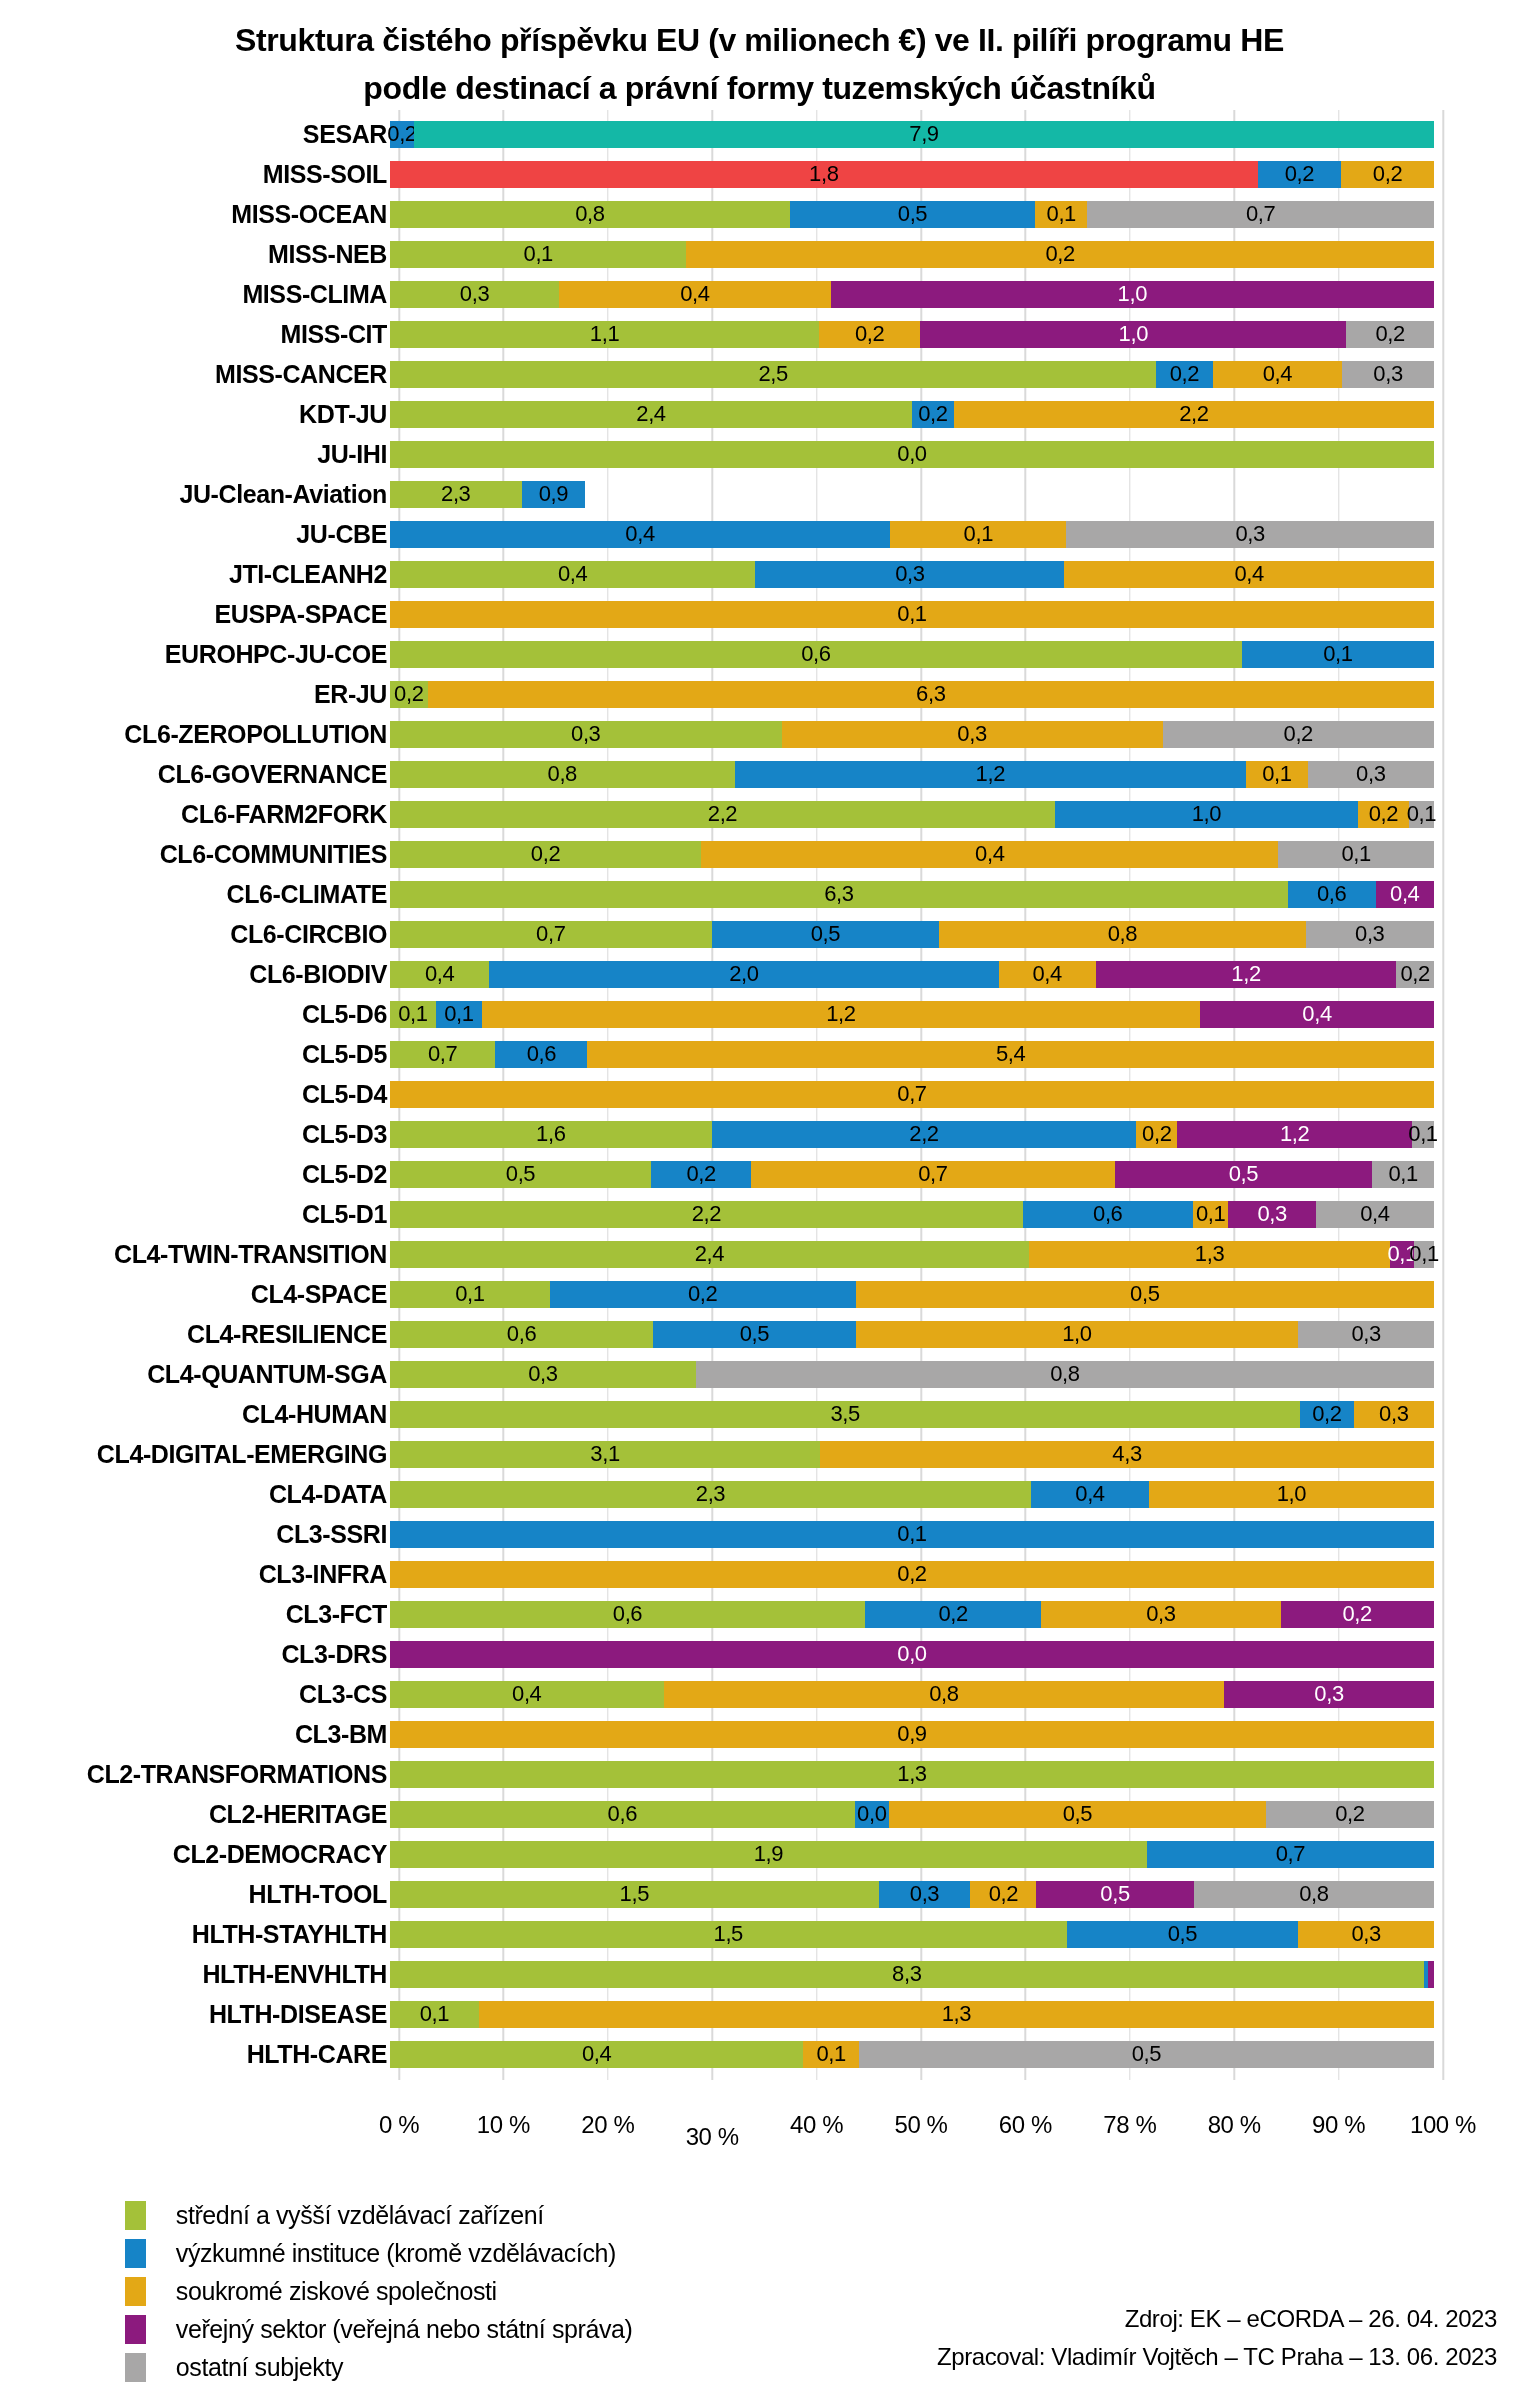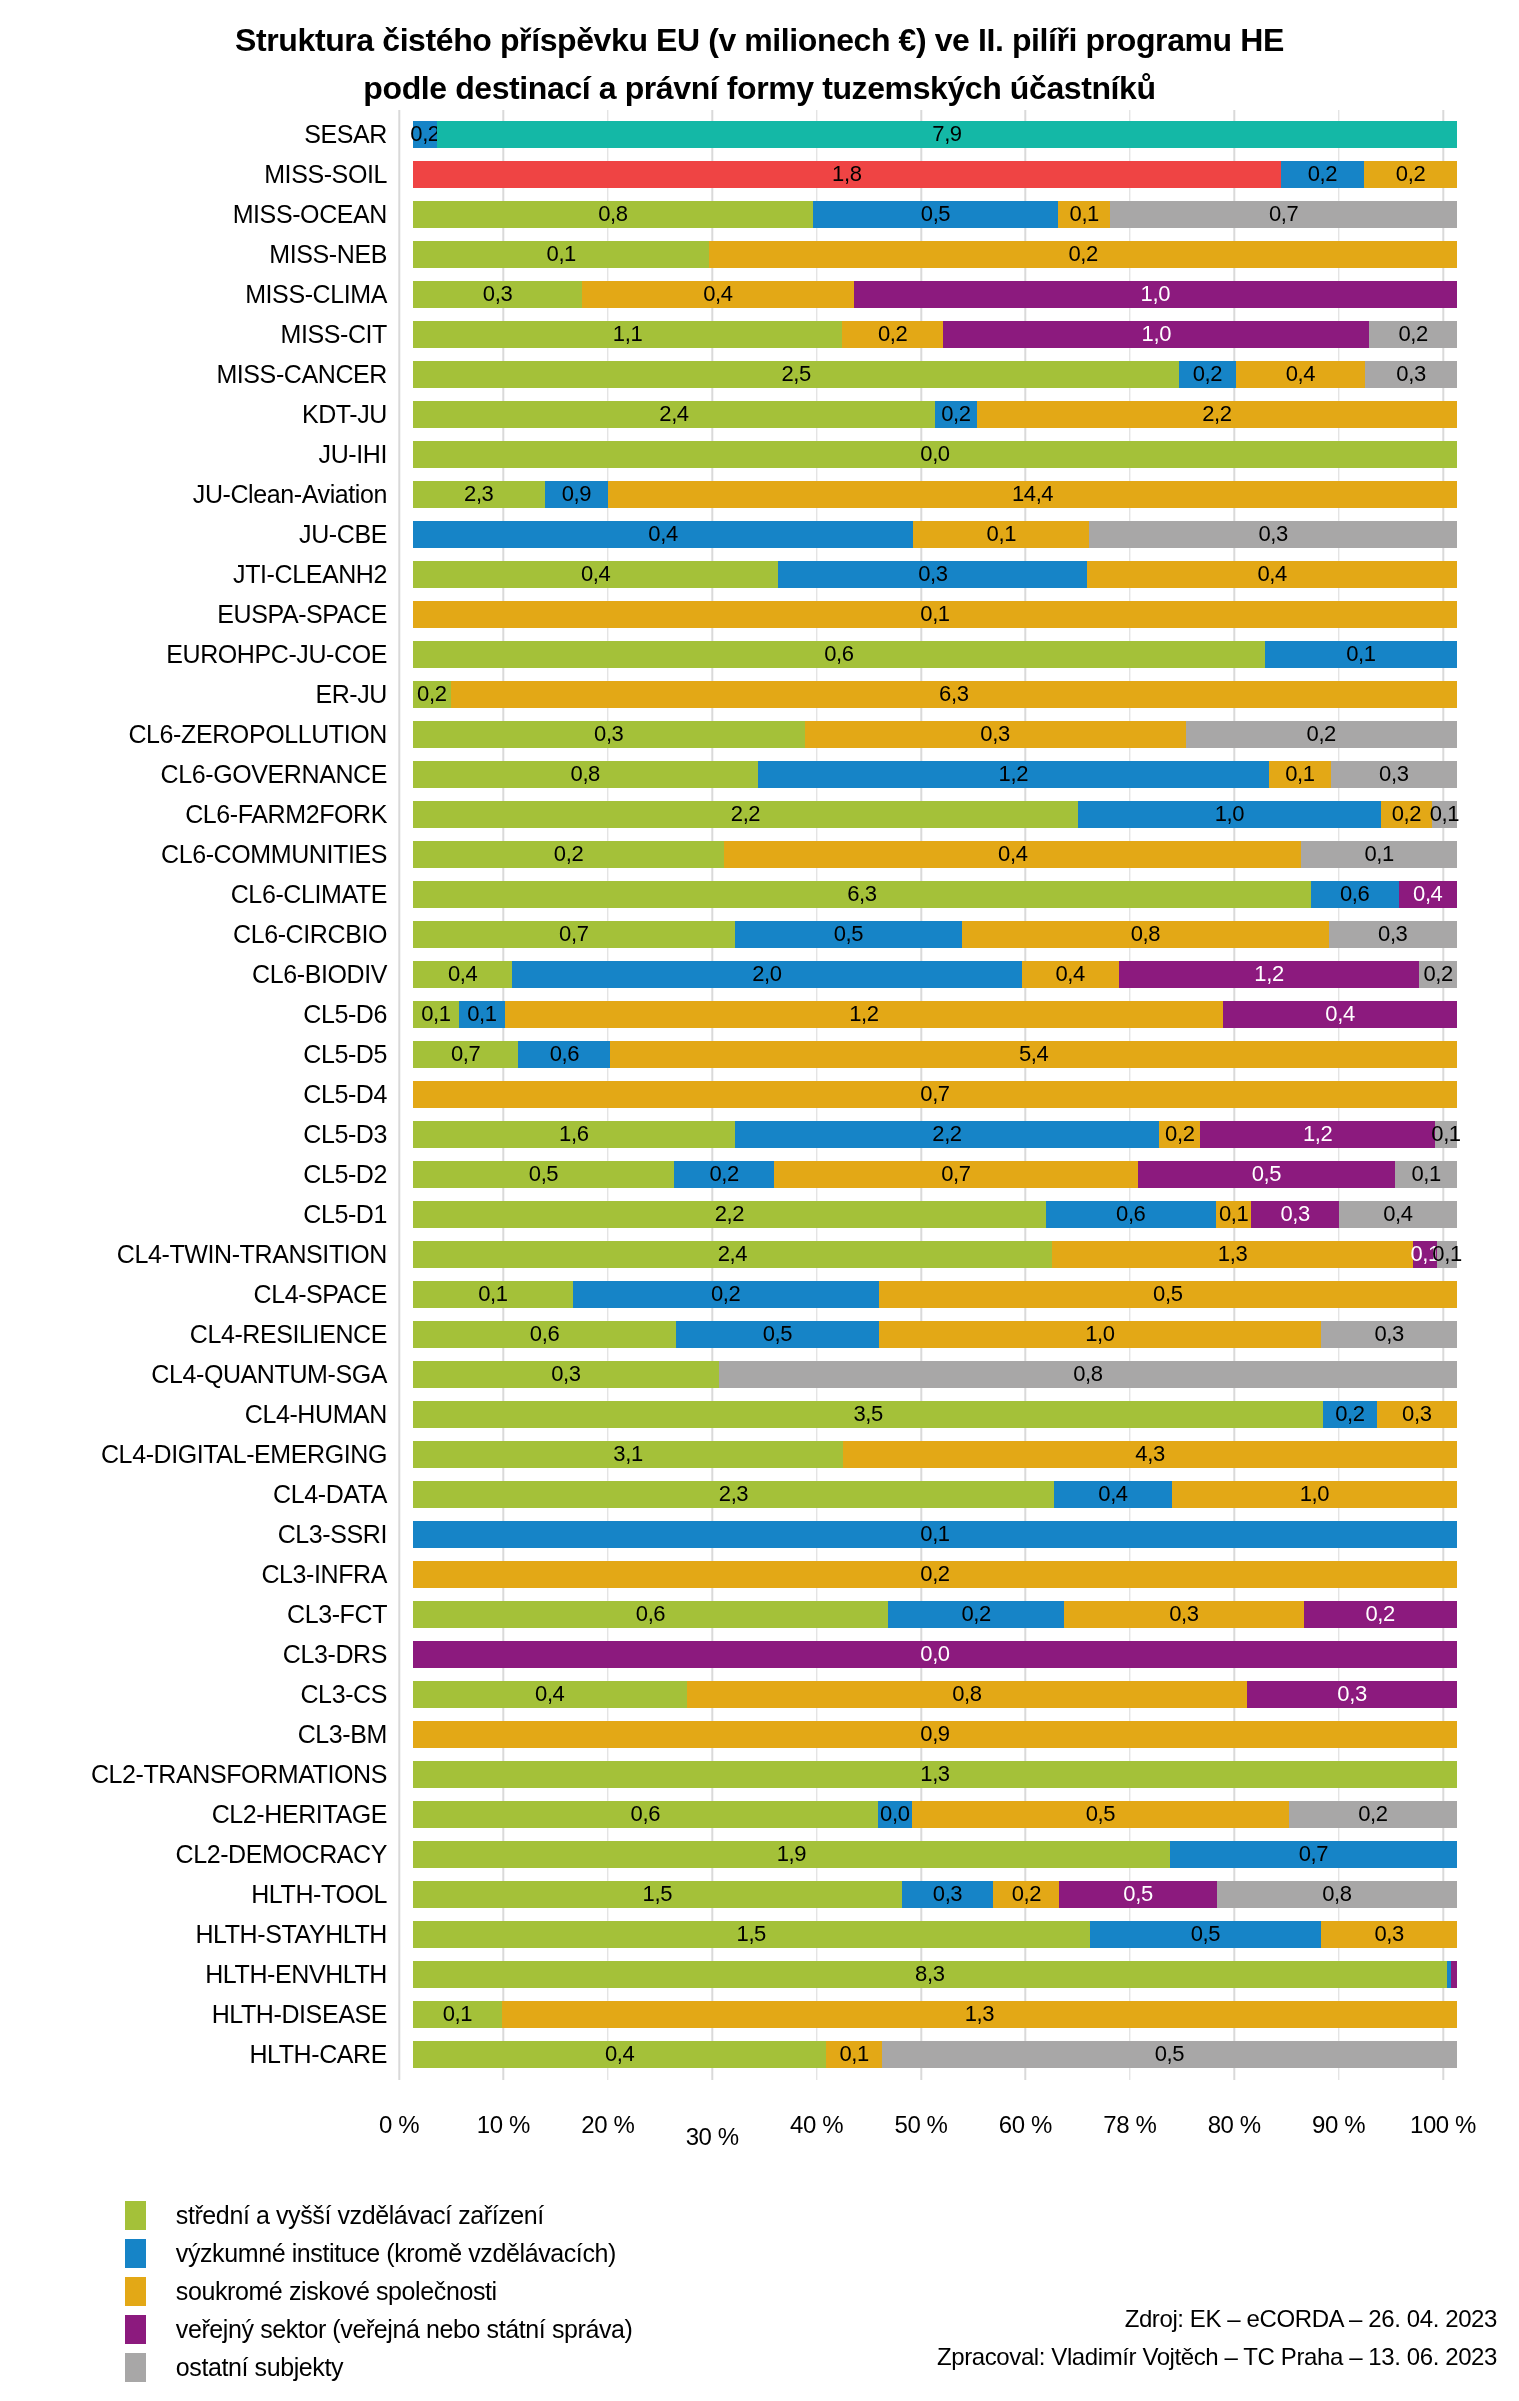--- a/index.html
+++ b/index.html
@@ -23,22 +23,22 @@
     position:absolute;top:0;bottom:0;width:1.5px;background:#d9d9d9;
     transform:translateX(-0.7px);
   }
   .rows{
     position:absolute;left:0;top:114px;width:1499px;
   }
   .row{
     display:flex;align-items:center;height:40px;
   }
   .rlabel{
-    width:387px;flex:0 0 387px;text-align:right;padding-right:26px;
-    font-size:25px;letter-spacing:-0.4px;white-space:nowrap;
+    width:387px;flex:0 0 387px;text-align:right;padding-right:3px;
+    font-size:25px;letter-spacing:-0.4px;white-space:nowrap;font-weight:bold;
   }
   .track{
     width:1044px;flex:0 0 1044px;height:27px;display:flex;align-items:stretch;
     position:relative;
   }
   .seg{
     display:flex;align-items:center;justify-content:center;
     overflow:visible;min-width:0;
   }
   .seglabel{
@@ -218,23 +218,20 @@
       </div>
       <div class="row">
         <div class="rlabel">JU-Clean-Aviation</div>
         <div class="track">
           <div class="seg" style="width: 12.6%; background: rgb(164, 193, 57);">
             <span class="seglabel">2,3</span>
           </div>
           <div class="seg" style="width: 6.1%; background: rgb(22, 132, 199);">
             <span class="seglabel">0,9</span>
           </div>
-          <div class="seg" style="width: 81.3%; background: rgb(227, 168, 22);">
-            <span class="seglabel">14,4</span>
-          </div>
         </div>
       </div>
       <div class="row">
         <div class="rlabel">JU-CBE</div>
         <div class="track">
           <div class="seg" style="width: 47.9%; background: rgb(22, 132, 199);">
             <span class="seglabel">0,4</span>
           </div>
           <div class="seg" style="width: 16.9%; background: rgb(227, 168, 22);">
             <span class="seglabel">0,1</span>

